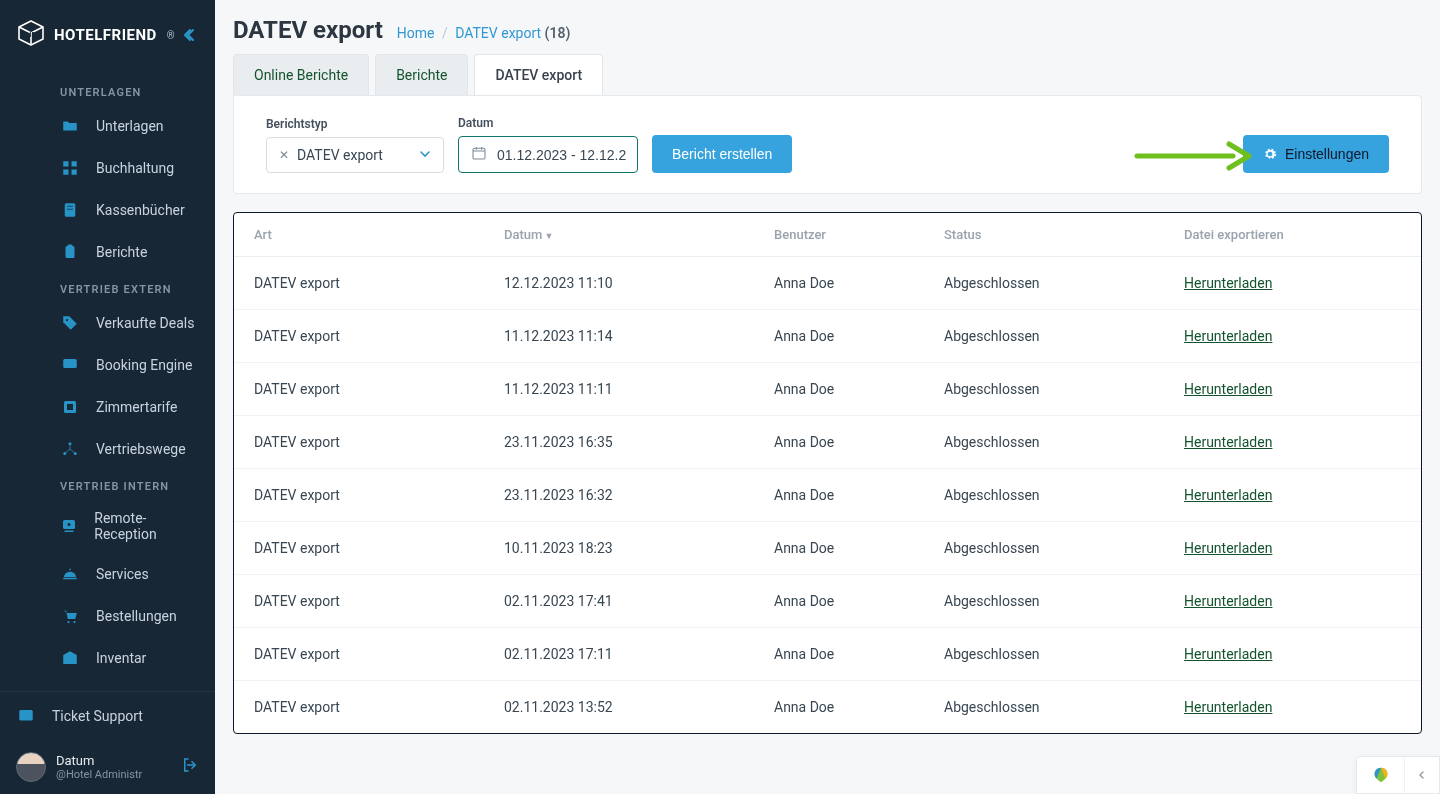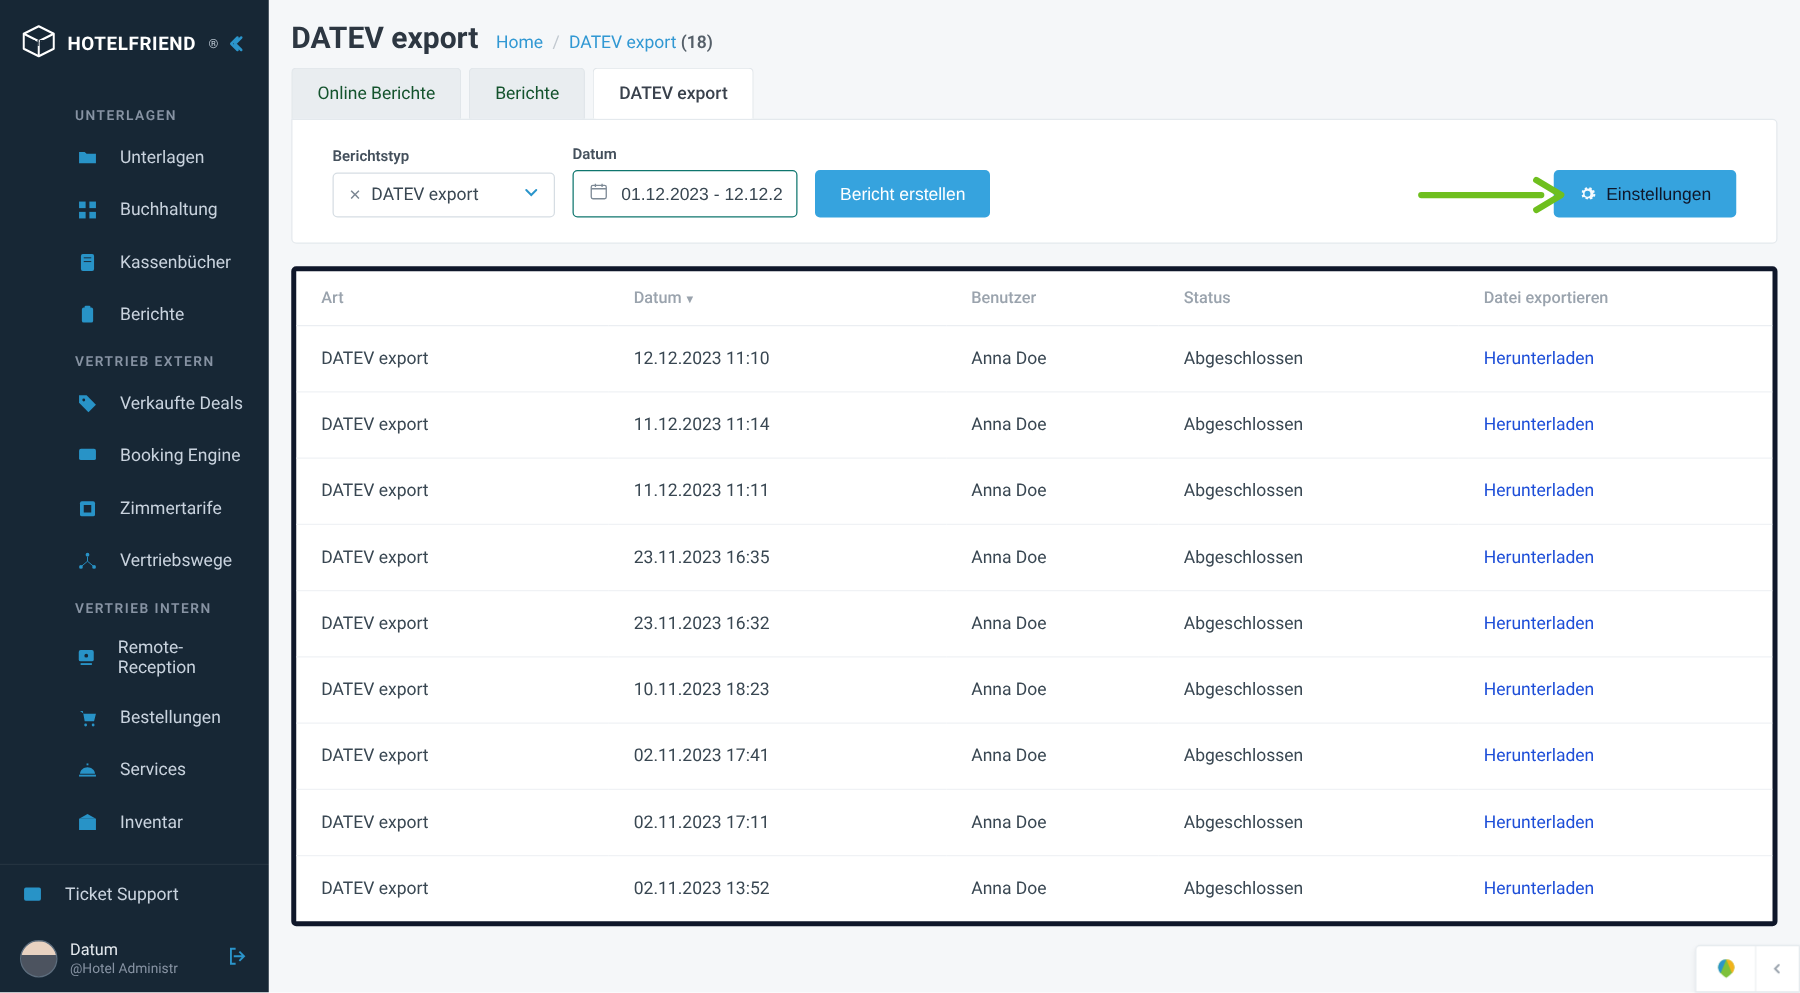--- a/index.html
+++ b/index.html
@@ -41,27 +41,27 @@
     .select .x { color:#7c8793; font-size: 12px; }
     .select .chev { margin-left:auto; color:#2b95cb; }
     .dateinput { display:flex; align-items:center; gap:10px; border: 1px solid #0f766e; border-radius: 4px; padding: 8px 12px; font-size:14px; width: 180px; background:#fff; }
     .dateinput input { border:none; outline:none; font-size:14px; width: 130px; color:#394752; overflow:hidden; text-overflow:ellipsis; }
     .btn { display:inline-flex; align-items:center; gap:8px; border:none; border-radius:4px; padding: 11px 20px; font-size:14px; cursor:pointer; font-weight:500; }
     .btn-primary { background:#36a3de; color:#fff; }
     .btn-settings { background:#36a3de; color:#0f172a; margin-left:auto; }
     .btn-settings .gear { display:inline-flex; }
     .arrow-anno { position:absolute; right: 168px; top: 42px; pointer-events:none; }
     
-    .table-wrap { margin-top: 18px; background:#fff; border:4px solid #0f172a; border-radius:4px; overflow:hidden; }
+    .table-wrap { margin-top: 18px; background:#fff; border:1px solid #0f172a; border-radius:4px; overflow:hidden; }
     table { width:100%; border-collapse: collapse; }
     thead th { text-align:left; padding: 14px 20px; font-size:13px; color:#9aa3ad; font-weight:500; border-bottom:1px solid #ebeef2; }
     thead th .sort { font-size: 9px; margin-left:2px; color:#9aa3ad; }
     tbody td { padding: 18px 20px; font-size:14px; color:#394752; border-bottom:1px solid #f0f2f5; white-space: nowrap; }
     tbody tr:last-child td { border-bottom:none; }
-    .link { color:#1d4ed8; cursor:pointer; }
+    .link { color:#14532d; cursor:pointer;text-decoration:underline; }
     th.col-art, td.col-art { width: 250px; }
     th.col-date, td.col-date { width: 270px; }
     th.col-user, td.col-user { width: 170px; }
     th.col-status, td.col-status { width: 240px; }
     
     .br-widget { position: fixed; right: 0; bottom: 0; display:flex; border:1px solid #e4e9ed; background:#fff; border-radius:4px 0 0 0; overflow:hidden; box-shadow: 0 2px 6px rgba(0,0,0,0.06); }
     .br-widget .left { width:48px; height:36px; display:flex; align-items:center; justify-content:center; border-right:1px solid #eef1f4; }
     .br-widget .right { width:34px; height:36px; display:flex; align-items:center; justify-content:center; color:#9aa3ad; }
   </style>
 </head>
@@ -172,36 +172,36 @@
               <rect x="4" y="4" width="16" height="12" rx="2"></rect>
               <circle cx="12" cy="10" r="2" fill="#172735"></circle>
               <rect x="6" y="18" width="12" height="2"></rect>
             </svg>
           </span>
           <span>Remote-Reception</span>
         </div>
         <div class="nav-item">
           <span class="nav-icon">
             <svg width="18" height="18" viewBox="0 0 24 24" fill="#2893c7">
+              <path d="M4 16c0-4 4-7 8-7s8 3 8 7H4z"></path>
+              <rect x="3" y="17" width="18" height="2"></rect>
+              <rect x="11" y="5" width="2" height="2"></rect>
+            </svg>
+          </span>
+          <span>Services</span>
+        </div>
+        <div class="nav-item">
+          <span class="nav-icon">
+            <svg width="18" height="18" viewBox="0 0 24 24" fill="#2893c7">
               <path d="M4 5h3l2 11h10l2-8H8"></path>
               <circle cx="10" cy="20" r="1.5"></circle>
               <circle cx="18" cy="20" r="1.5"></circle>
             </svg>
           </span>
           <span>Bestellungen</span>
-        </div>
-        <div class="nav-item">
-          <span class="nav-icon">
-            <svg width="18" height="18" viewBox="0 0 24 24" fill="#2893c7">
-              <path d="M4 16c0-4 4-7 8-7s8 3 8 7H4z"></path>
-              <rect x="3" y="17" width="18" height="2"></rect>
-              <rect x="11" y="5" width="2" height="2"></rect>
-            </svg>
-          </span>
-          <span>Services</span>
         </div>
         <div class="nav-item">
           <span class="nav-icon">
             <svg width="18" height="18" viewBox="0 0 24 24" fill="#2893c7">
               <rect x="3" y="8" width="18" height="12"></rect>
               <path d="M3 8l9-5 9 5"></path>
             </svg>
           </span>
           <span>Inventar</span>
         </div>

